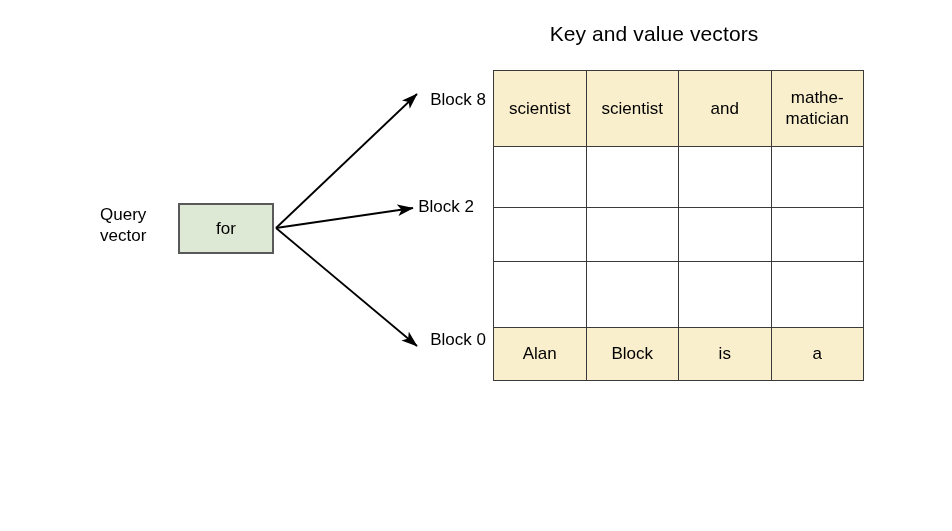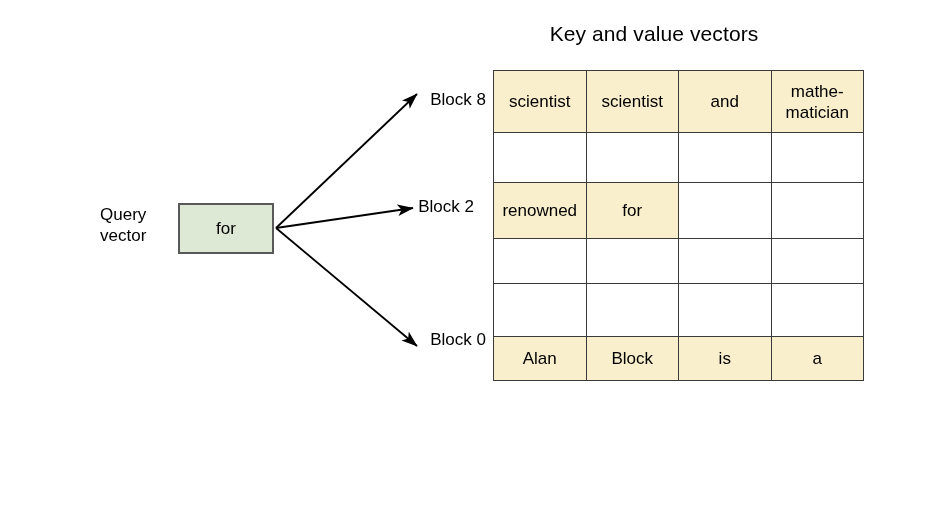--- a/index.html
+++ b/index.html
@@ -156,26 +156,20 @@
           <td class="fill">scientist</td>
           <td class="fill">and</td>
           <td class="fill">mathe-<br>matician</td>
         </tr>
         <tr class="r1">
           <td></td>
           <td></td>
           <td></td>
           <td></td>
         </tr>
-        <tr class="r2">
-          <td class="fill">renowned</td>
-          <td class="fill">for</td>
-          <td></td>
-          <td></td>
-        </tr>
         <tr class="r3">
           <td></td>
           <td></td>
           <td></td>
           <td></td>
         </tr>
         <tr class="r4">
           <td></td>
           <td></td>
           <td></td>

